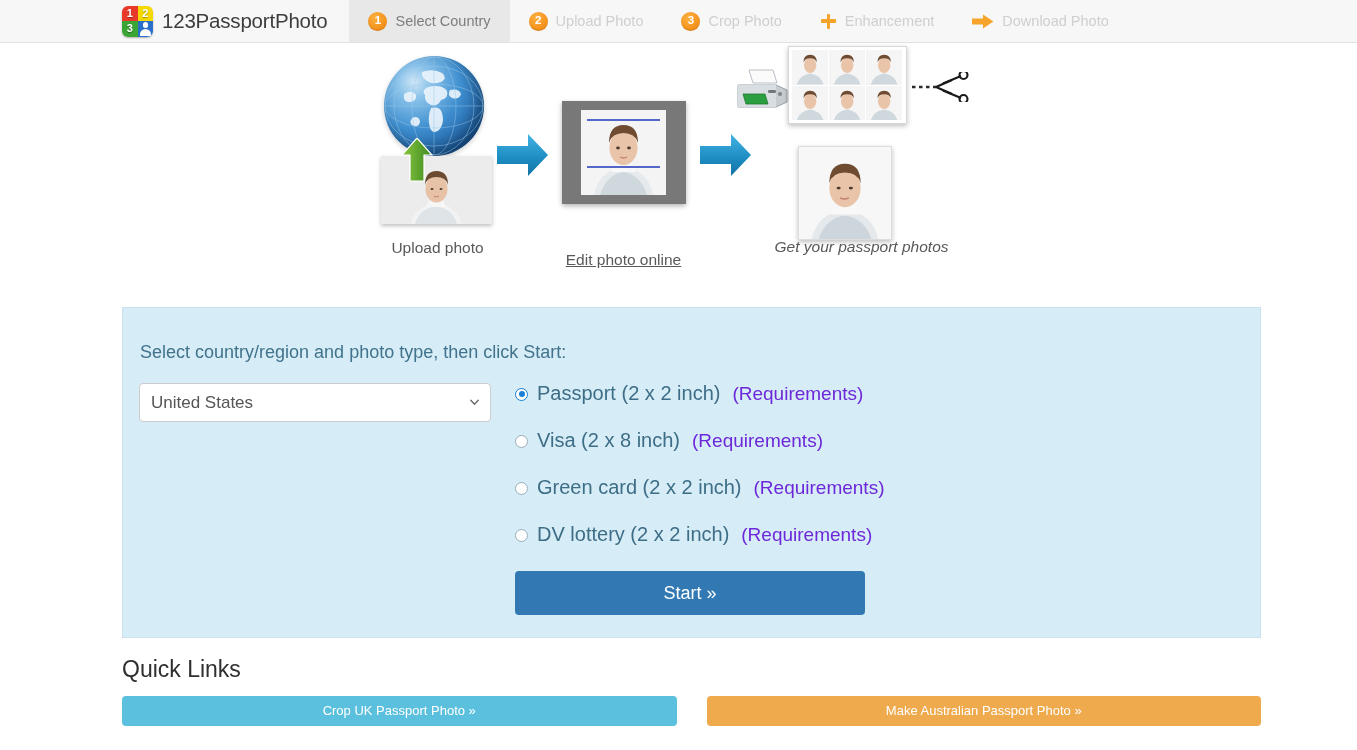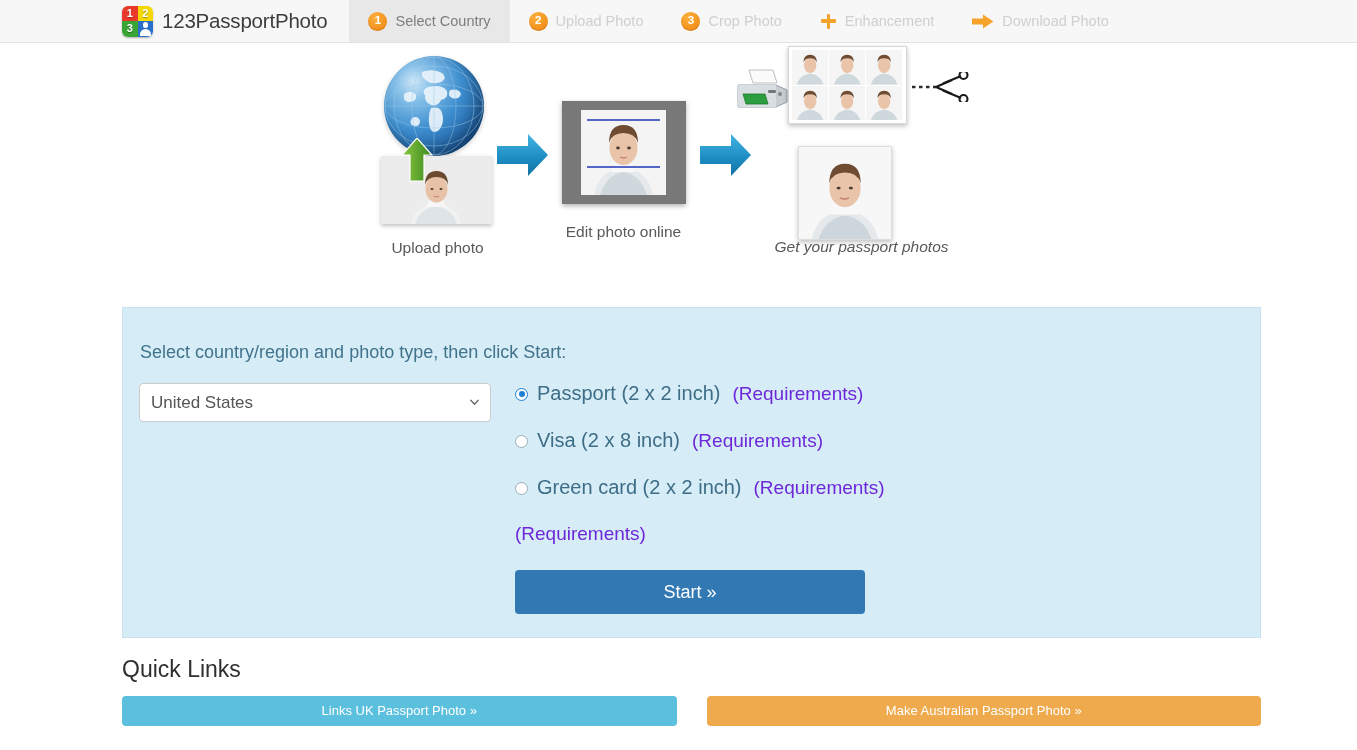--- a/index.html
+++ b/index.html
@@ -194,21 +194,21 @@
   .blue-arrow.a2 { left: 321px; top: 90px; }
 
   .hero-caption {
     position: absolute;
     font-size: 15.5px;
     color: #595959;
     white-space: nowrap;
     text-align: center;
   }
   .cap-1 { left: -6px; top: 196px; width: 130px; }
-  .cap-2 { left: 175px; top: 180px; width: 140px; }
+  .cap-2 { left: 175px; top: 208px; width: 140px; text-decoration: underline; }
   .cap-3 { left: 388px; top: 195px; width: 190px; font-style: italic; }
 
   
   .face { position: absolute; left: 0; top: 0; width: 100%; height: 100%; }
 
   
   .panel {
     position: absolute;
     left: 122px; top: 307px;
     width: 1139px; height: 331px;
@@ -596,26 +596,30 @@
 
       <div class="opt-row">
         <label class="opt-label">
           <span class="radio"></span>
           <span>Green card (2 x 2 inch)</span>
         </label>
         <span class="req-link">(Requirements)</span>
       </div>
 
       <div class="opt-row">
+        <label class="opt-label">
+          <span class="radio"></span>
+          <span>DV lottery (2 x 2 inch)</span>
+        </label>
         <span class="req-link">(Requirements)</span>
       </div>
 
       <button class="start-btn">Start »</button>
 
     </div>
   </div>
 </div>
 
 <h2 class="quick-title">Quick Links</h2>
 <div class="quick-row">
-  <button class="ql-btn ql-blue">Links UK Passport Photo »</button>
+  <button class="ql-btn ql-blue">Crop UK Passport Photo »</button>
   <button class="ql-btn ql-orange">Make Australian Passport Photo »</button>
 </div>
 
 </body></html>

